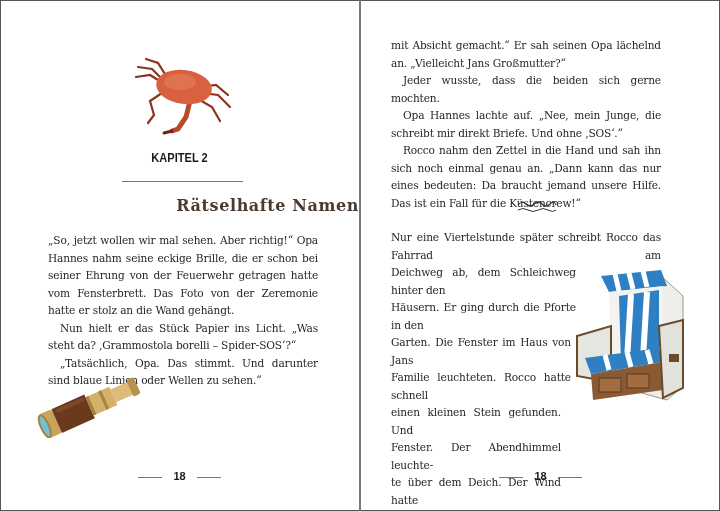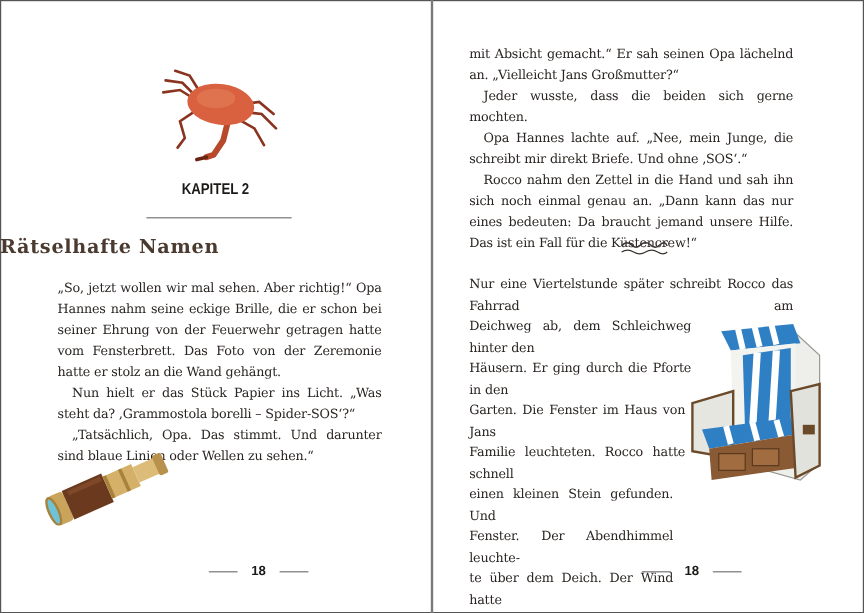--- a/index.html
+++ b/index.html
@@ -31,39 +31,38 @@
   .chapter-label {
     position:absolute; left:0; width:359px; top:150px; text-align:center;
     font-family:"Liberation Sans", sans-serif; font-weight:bold; font-size:13px;
     letter-spacing:0px; transform:scaleX(0.85); color:#1c1a19;
   }
   .chapter-rule {
     position:absolute; left:122px; top:181px; width:121px; height:1px;
     background:#777;
   }
   .chapter-title {
-    position:absolute; left:0; width:359px; top:196px; text-align:left;
+    position:absolute; left:0; width:359px; top:196px; text-align:right;
     font-family:"DejaVu Serif", serif; font-size:16px; color:#4a3a30;
     letter-spacing:0.6px; font-weight:bold;
   }
 
   .left-body { position:absolute; left:48px; top:232px; width:270px; }
   .wrap-block { position:absolute; left:48px; top:355px; width:270px; }
   .spyglass { position:absolute; left:32px; top:366px; width:120px; height:72px; }
 
   .right-top { position:absolute; left:30px; top:37px; width:270px; }
   .waves { position:absolute; left:155px; top:199px; width:42px; height:14px; }
   .right-body { position:absolute; left:30px; top:229px; width:270px; }
   .beachchair { position:absolute; left:210px; top:266px; width:120px; height:140px; }
 
   .folio {
     position:absolute; top:470px; width:359px; text-align:center;
     font-family:"Liberation Sans", sans-serif; font-weight:bold; font-size:11px;
     color:#1c1a19;
-    padding-left:36px;
   }
   .folio .dash { display:inline-block; width:24px; height:1px; background:#777; vertical-align:middle; margin:0 11px; }
 </style>
 </head>
 <body>
 
 <div class="frame"></div>
 
 <div class="page page-left">
 

